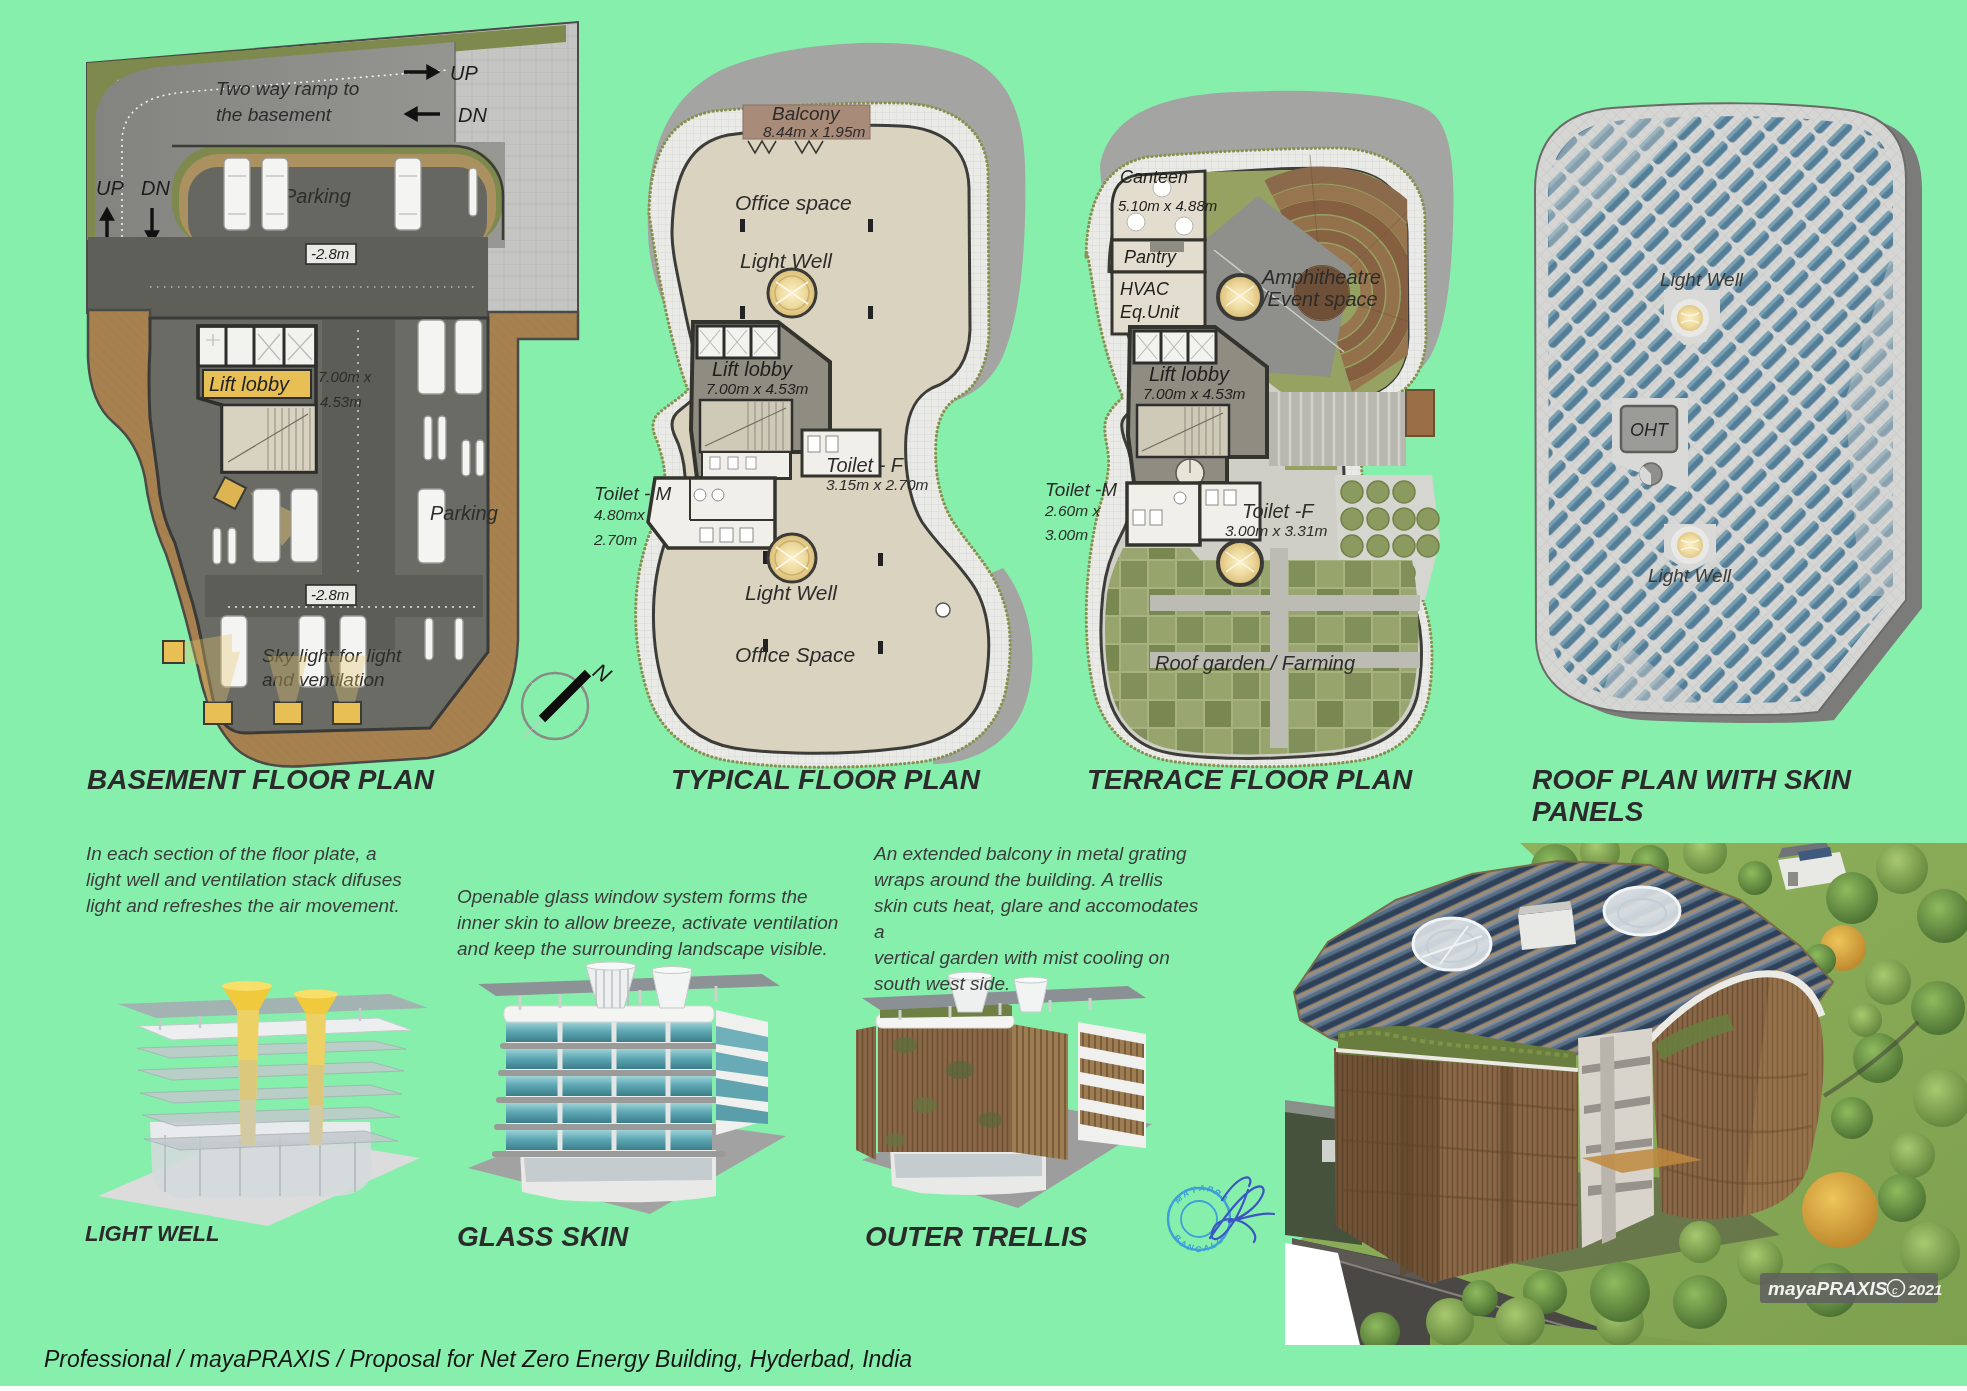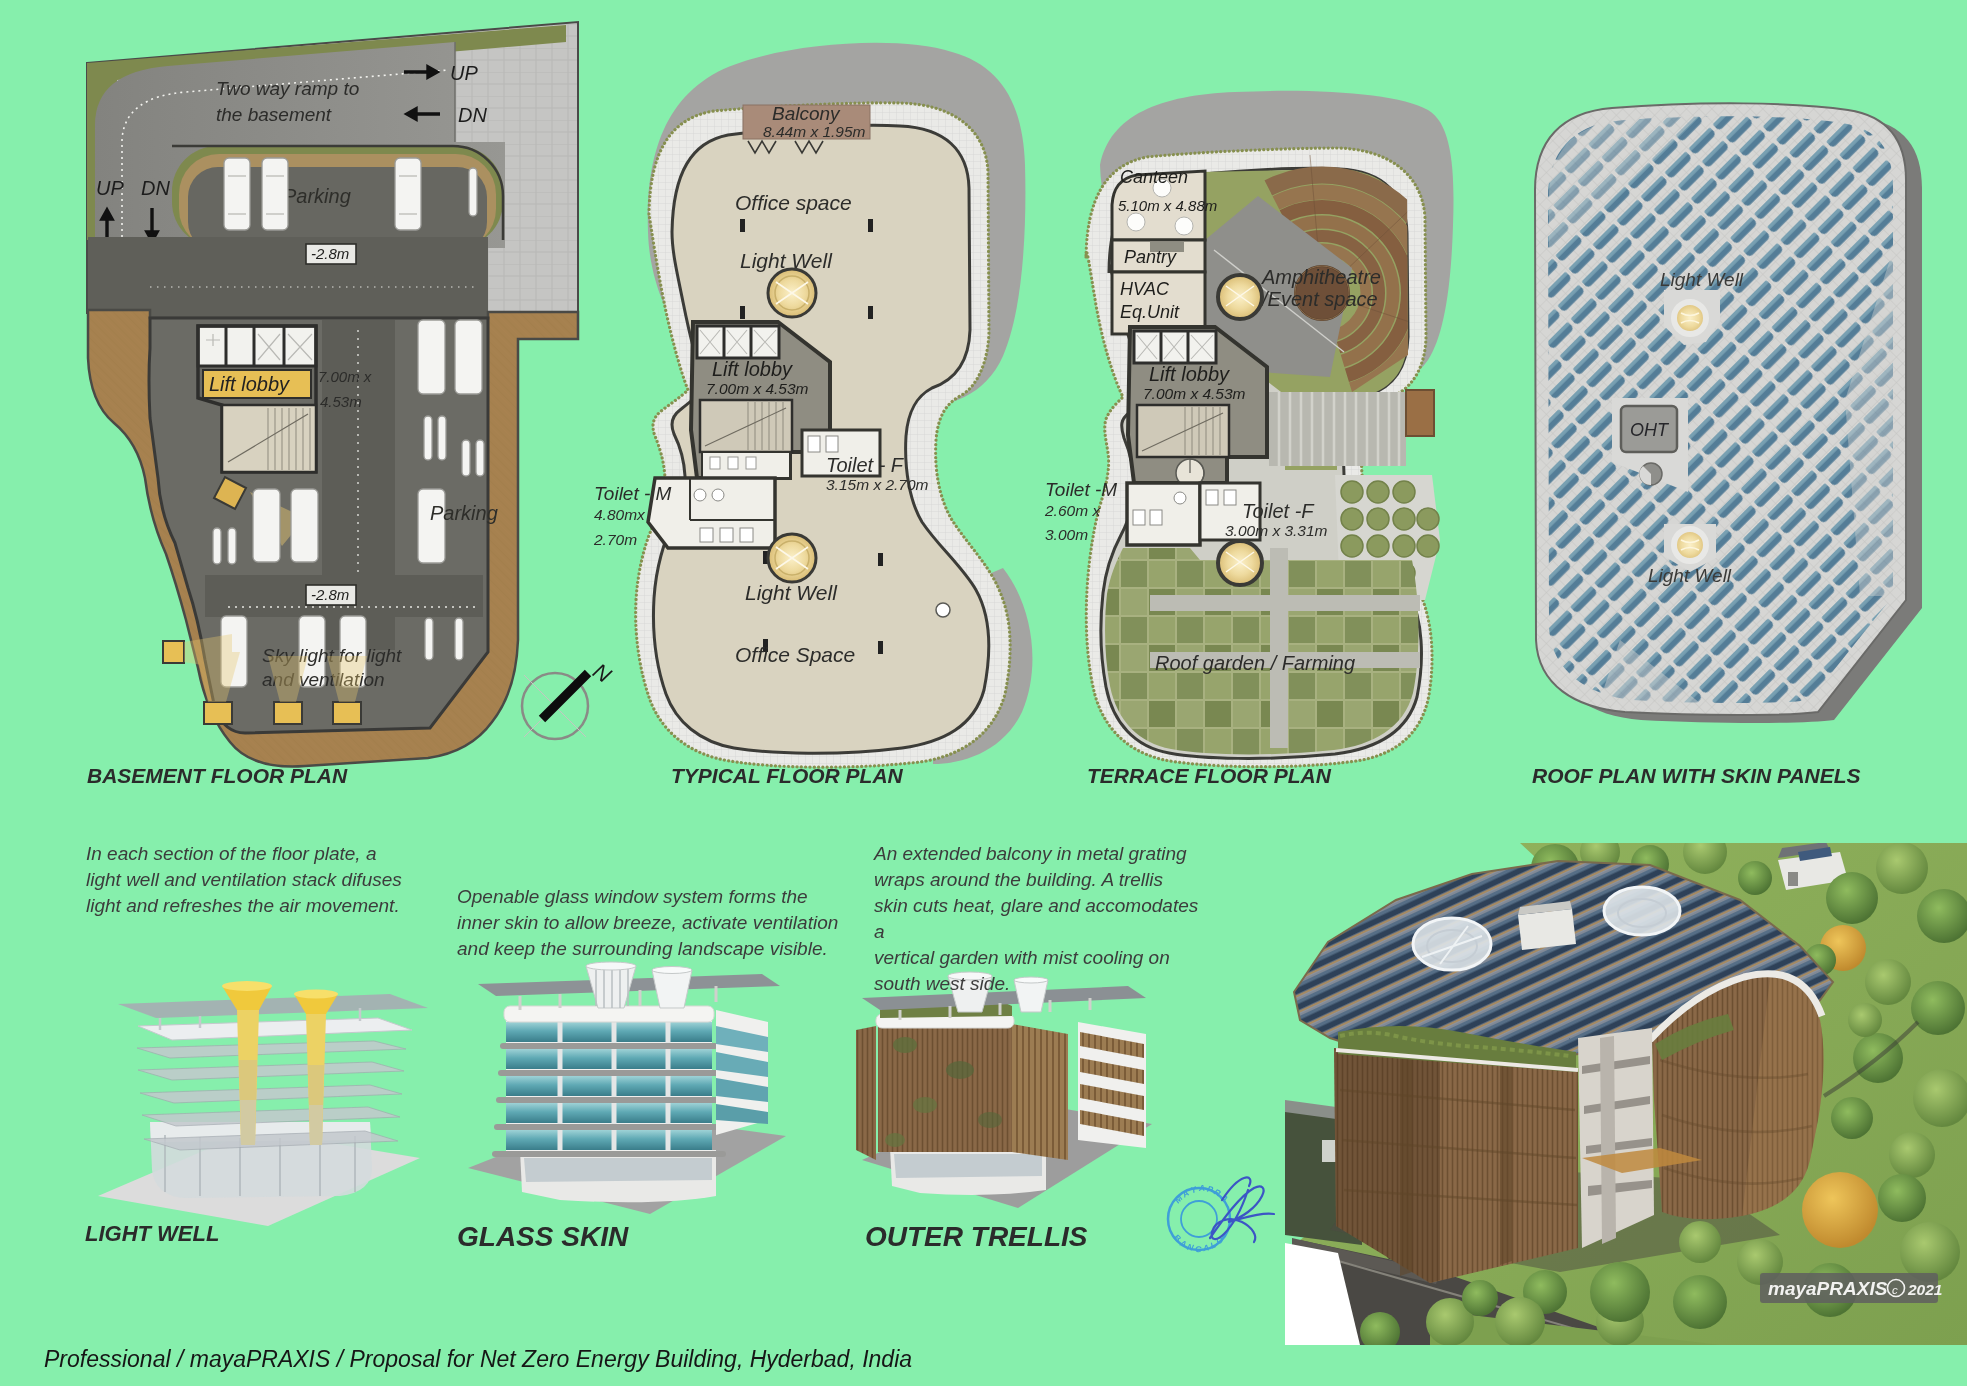--- a/index.html
+++ b/index.html
@@ -1,18 +1,18 @@
 <!DOCTYPE html>
 <html><head>
 <meta charset="utf-8">
 <style>
 html,body{margin:0;padding:0;background:#ffffff;overflow:hidden;}
 #board{position:relative;width:1967px;height:1386px;overflow:hidden;background:#86efac;font-family:"Liberation Sans",sans-serif;font-style:italic;}
 #gfx{position:absolute;left:0;top:0;}
-.title{position:absolute;font-weight:bold;font-size:21px;color:#2b2b2b;}
+.title{position:absolute;font-weight:bold;font-size:28px;color:#2b2b2b;}
 .para{position:absolute;font-size:19px;line-height:26px;color:#3c3c3c;}
 .cap{position:absolute;font-size:23px;color:#161616;}
 </style>
 </head>
 <body>
 <div id="board">
 <svg id="gfx" width="1967" height="1391" viewBox="0 0 1967 1391">
 <defs>
 <pattern id="pav" width="16" height="24" patternUnits="userSpaceOnUse">
   <rect width="16" height="24" fill="#c5c5c3"></rect>

